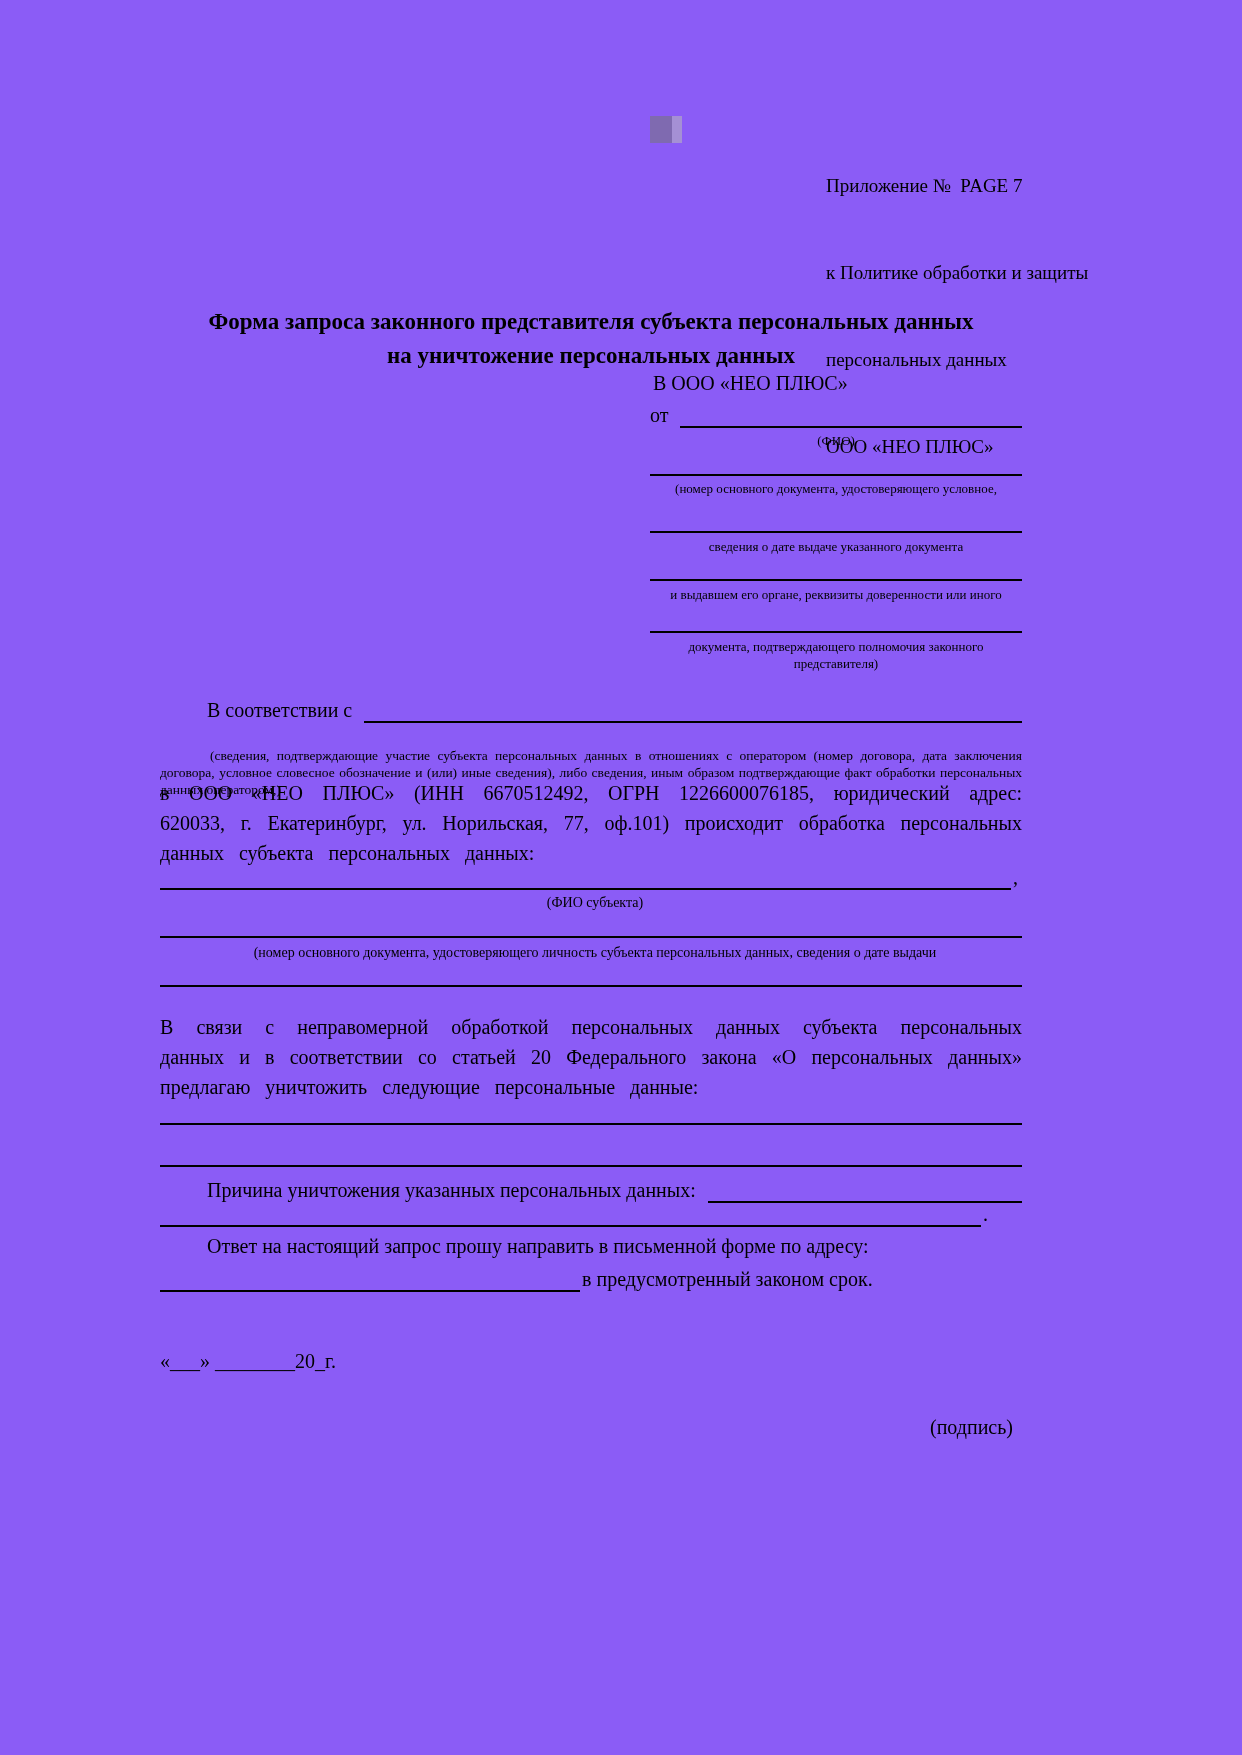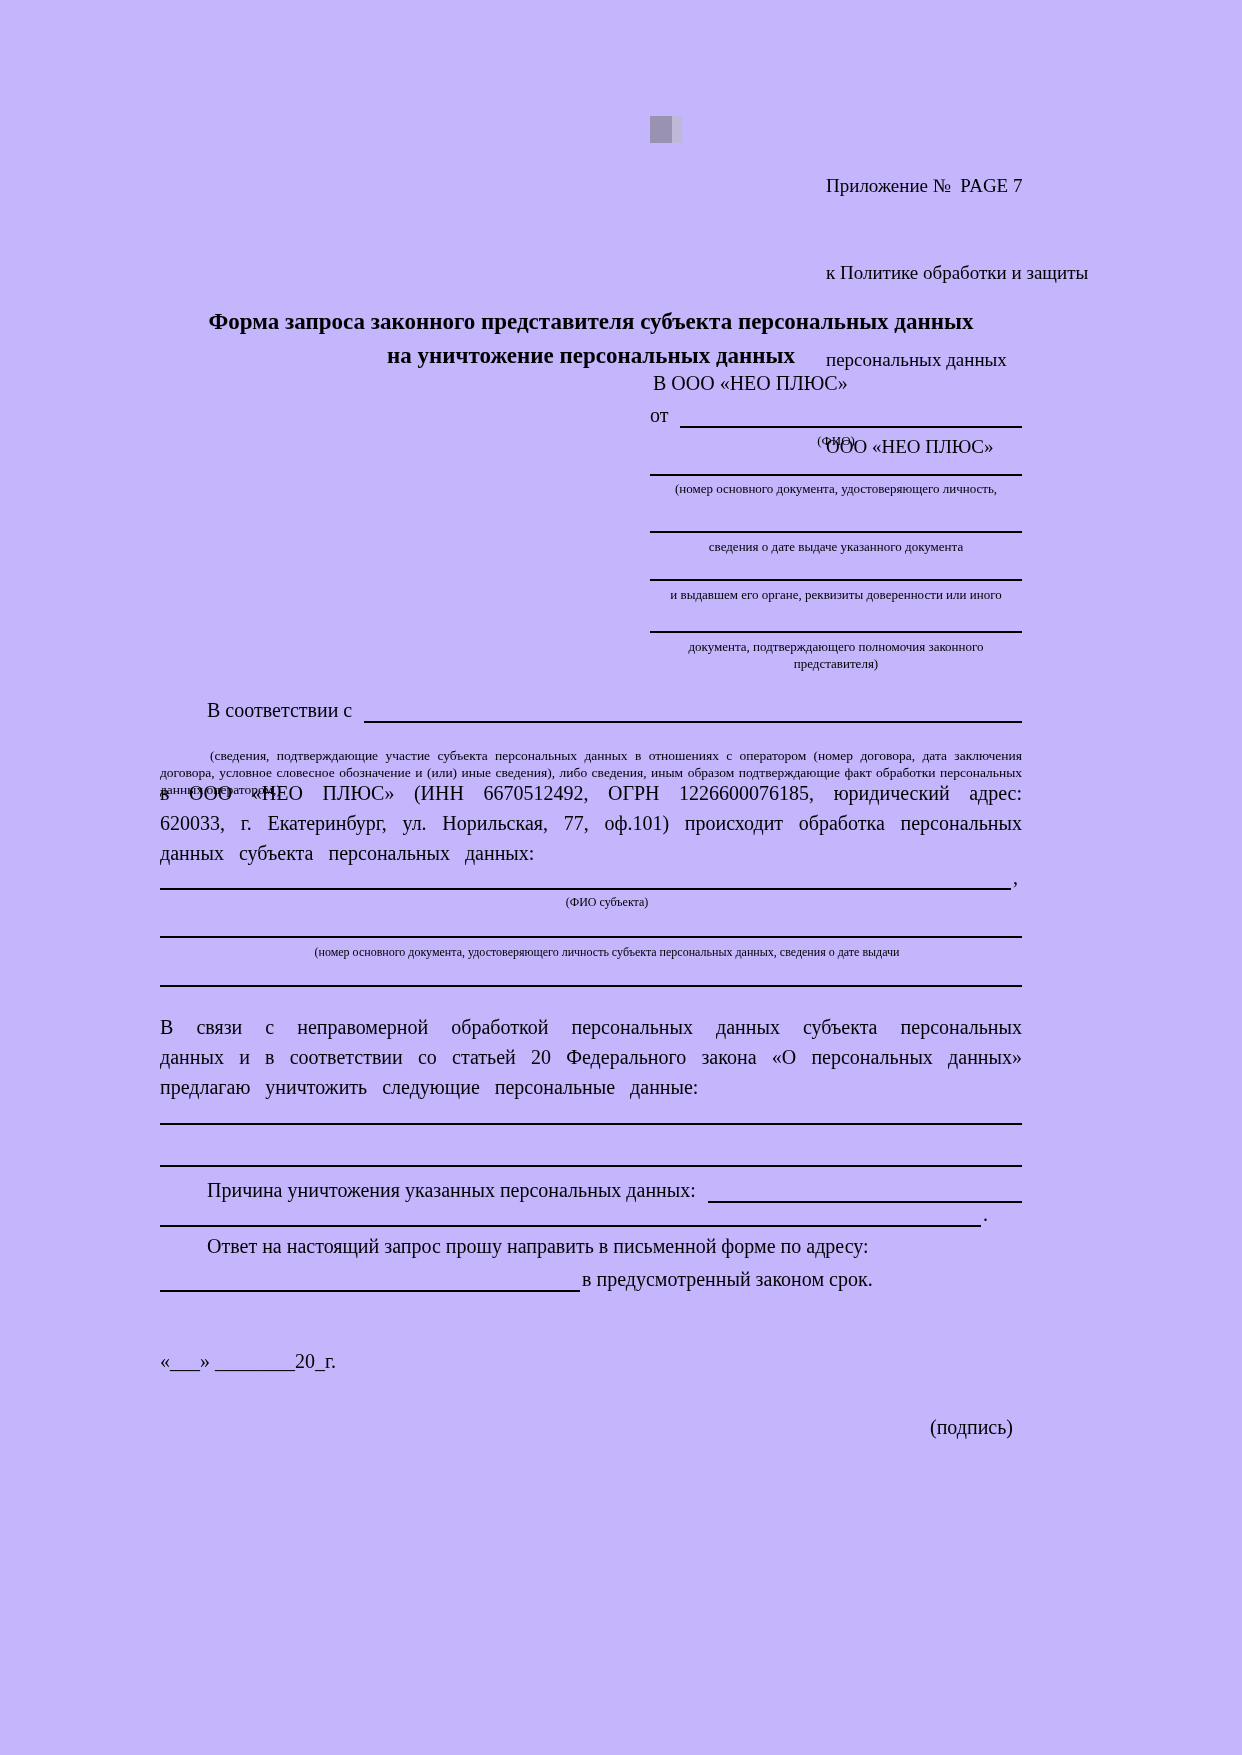--- a/index.html
+++ b/index.html
@@ -1,20 +1,20 @@
 <!DOCTYPE html>
 <html><head>
 <meta charset="utf-8">
 <style>
   html,body{margin:0;padding:0;background:#fff;}
   .page{
     position:relative;
     width:1242px;
     height:1755px;
-    background:#c4b5fd;
+    background:#8b5cf6;
     font-family:"Liberation Serif", serif;
     color:#000;
     overflow:hidden;
   }
   
   .frag-icon{
     position:absolute;
     left:650px; top:116px;
     width:32px; height:27px;
     background:
@@ -67,21 +67,21 @@
     border-bottom:2px solid #000;
     height:0;
   }
   .cap{
     position:absolute;
     font-size:13px;
     line-height:17px;
     text-align:center;
   }
   .capA{left:650px; width:372px;}
-  .capB{left:176px; width:862px; font-size:12px;}
+  .capB{left:164px; width:862px; font-size:14px;}
   .note{
     position:absolute;
     left:160px; top:727px; width:862px;
     font-size:13.5px; line-height:17px;
     text-align:justify;
     text-indent:50px;
     margin-top:20px;
   }
   .para{
     position:absolute;
@@ -118,21 +118,21 @@
 
   <div class="to-company">В ООО «НЕО ПЛЮС»</div>
 
   <div class="row" style="left:650px; width:372px; top:402px;justify-content:center;">
     <span class="lbl">от</span>
     <span class="fill"></span>
   </div>
   <div class="cap capA" style="top:432px;">(ФИО)</div>
 
   <div class="uline" style="left:650px; width:372px; top:474px;"></div>
-  <div class="cap capA" style="top:480px;">(номер основного документа, удостоверяющего личность,</div>
+  <div class="cap capA" style="top:480px;">(номер основного документа, удостоверяющего условное,</div>
 
   <div class="uline" style="left:650px; width:372px; top:531px;"></div>
   <div class="cap capA" style="top:538px;">сведения о дате выдаче указанного документа</div>
 
   <div class="uline" style="left:650px; width:372px; top:579px;"></div>
   <div class="cap capA" style="top:586px;">и выдавшем его органе, реквизиты доверенности или иного</div>
 
   <div class="uline" style="left:650px; width:372px; top:631px;"></div>
   <div class="cap capA" style="top:638px;">документа, подтверждающего полномочия законного представителя)</div>
 

